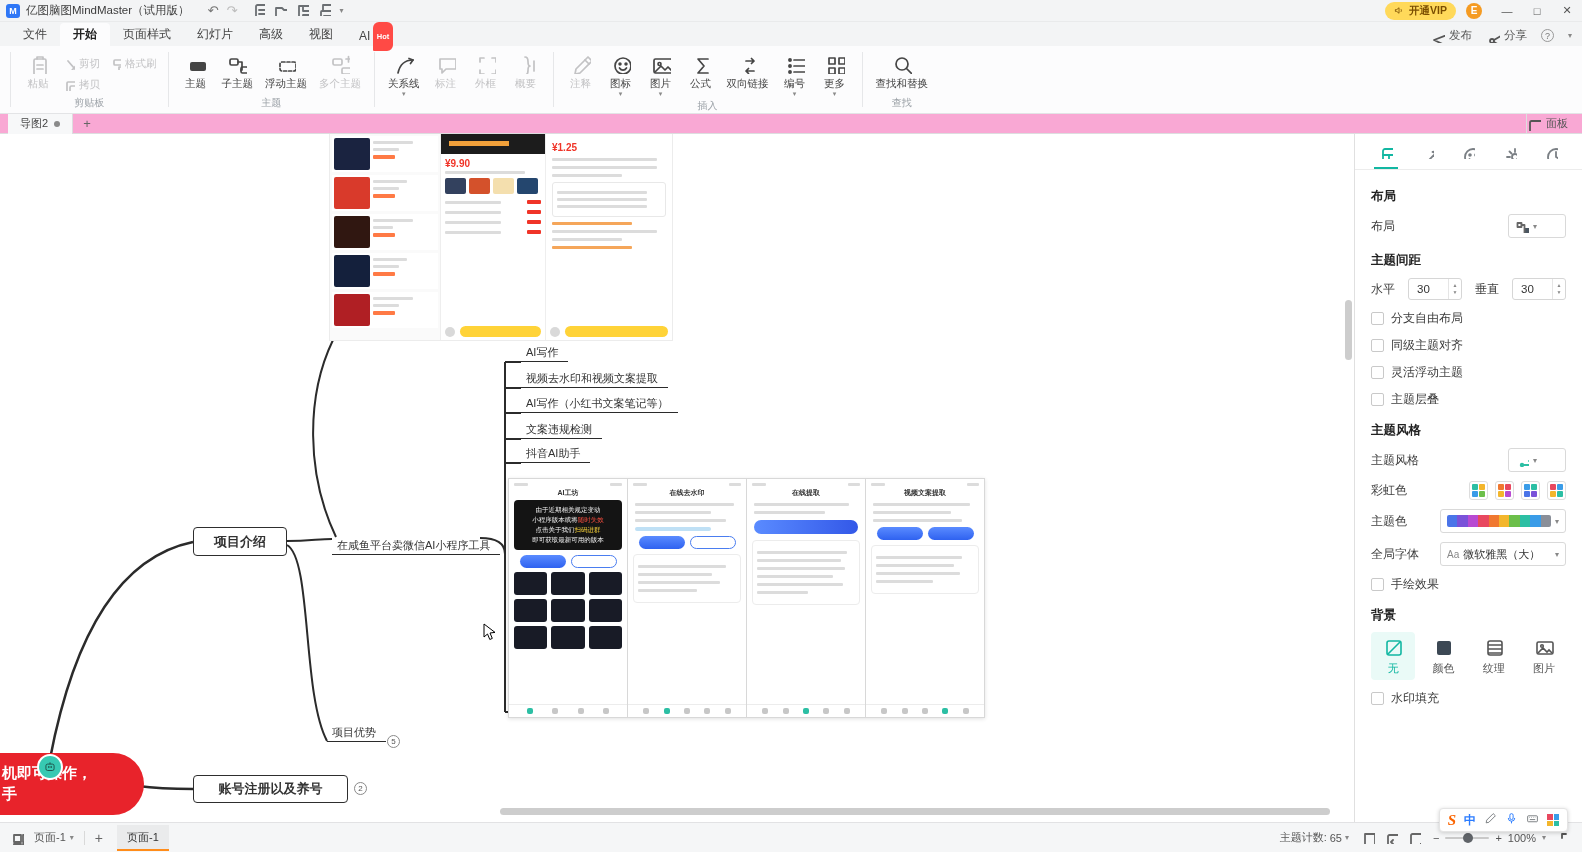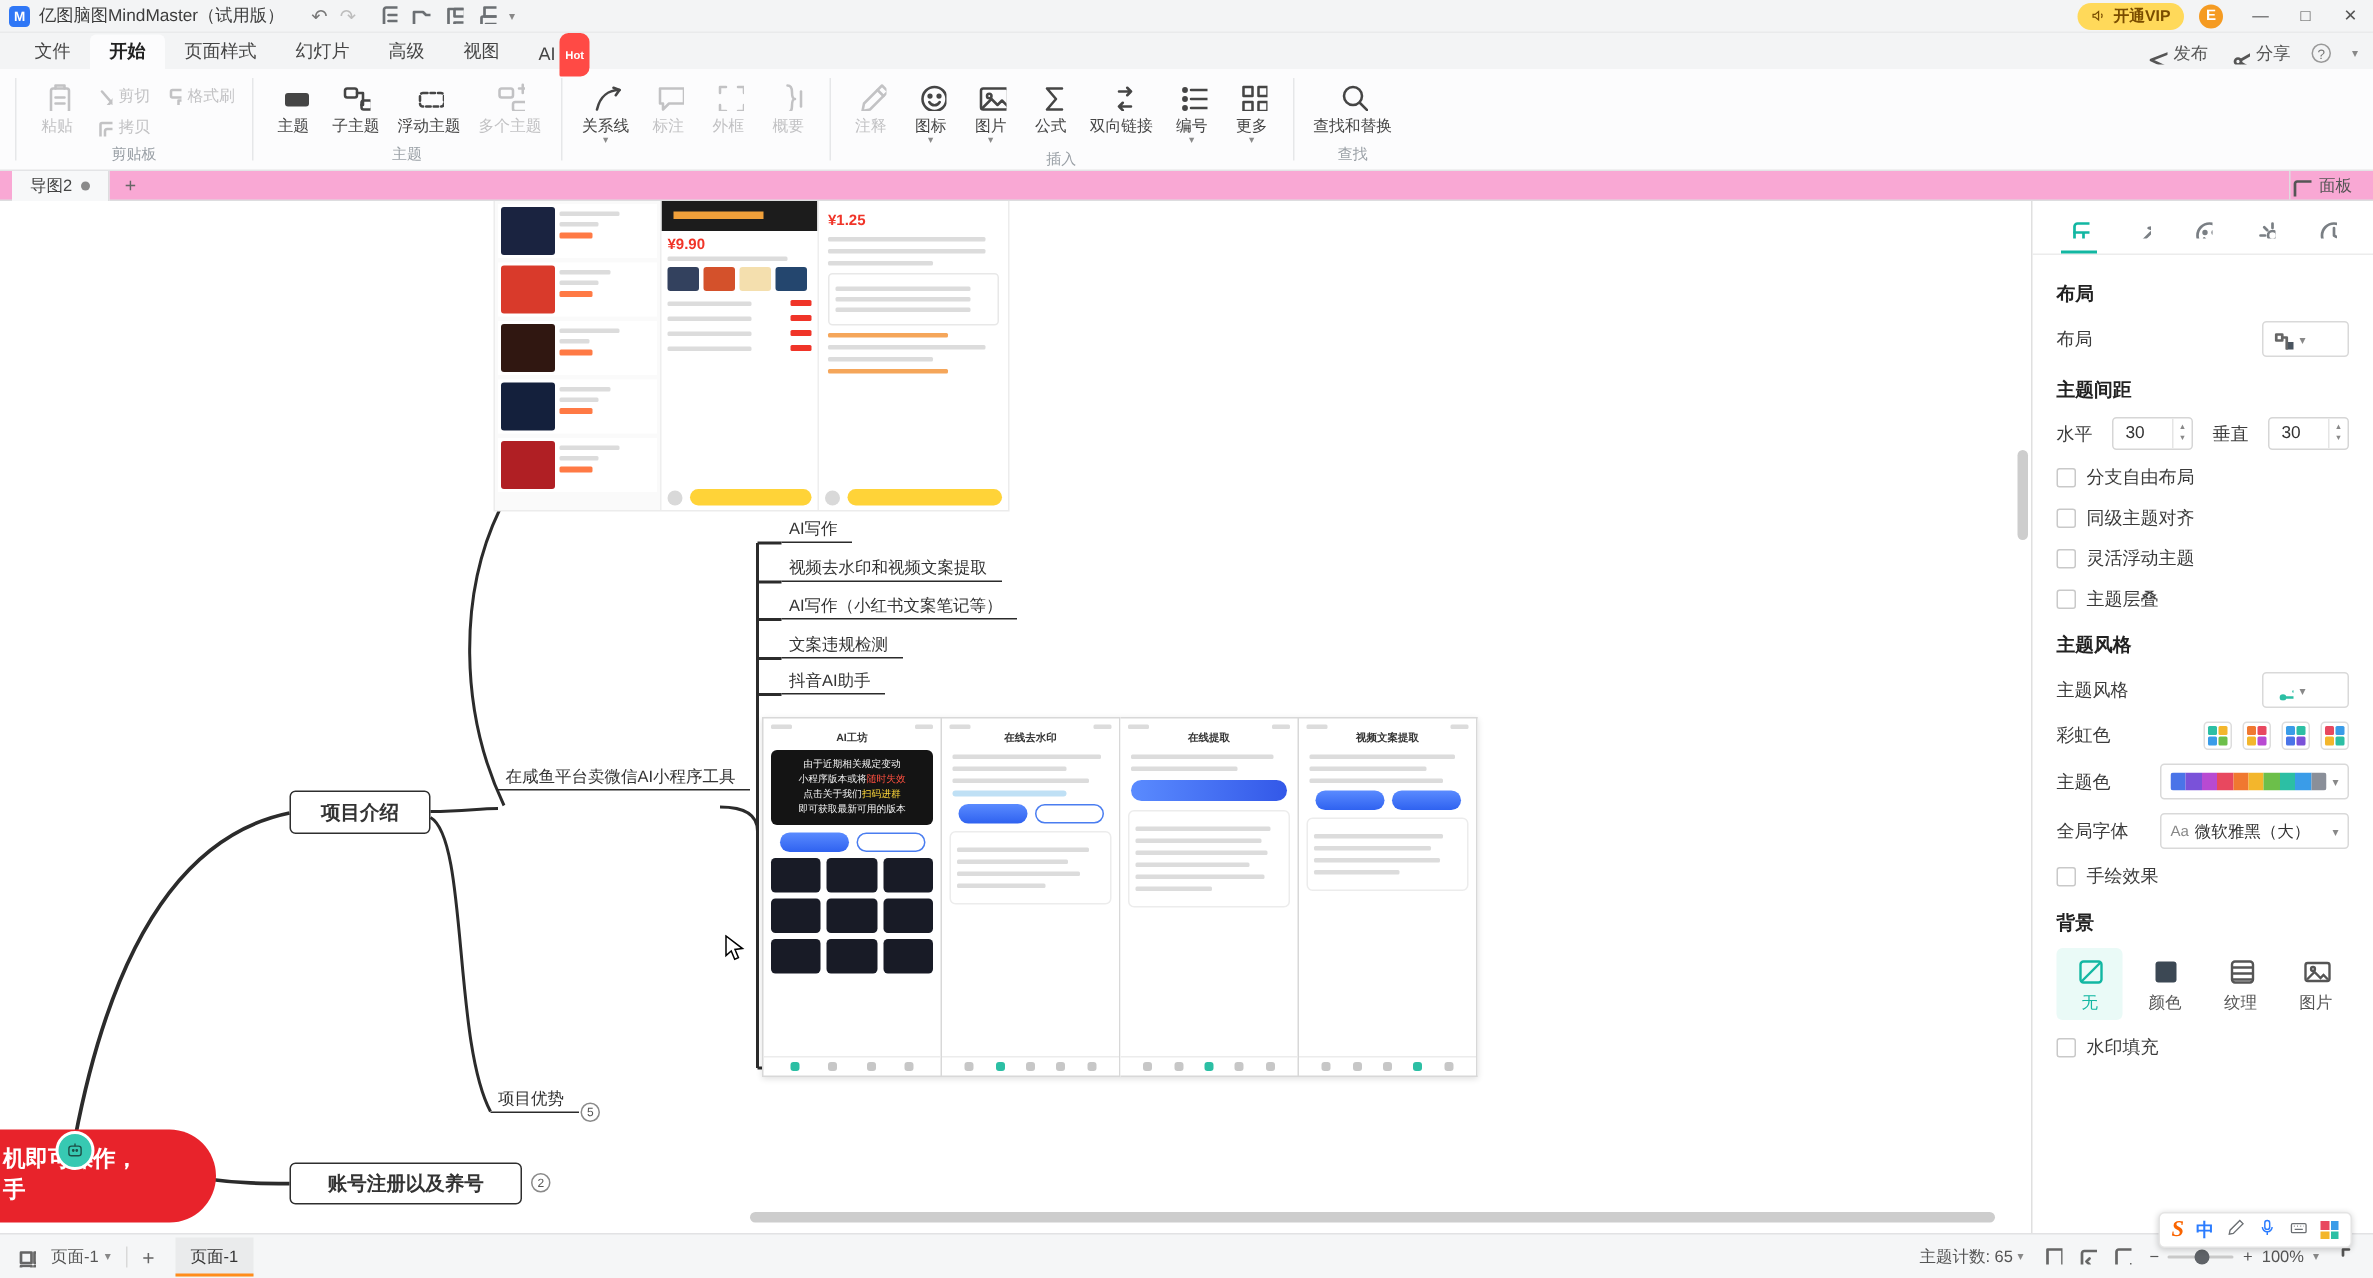--- a/index.html
+++ b/index.html
@@ -579,21 +579,21 @@
           <i class="bar short"></i>
           <i class="obar"></i>
         <div class="buyrow">
             <i class="circ"></i>
             <i class="ybtn"></i>
           </div>
       </div>
     </div>
 
     <div class="node" style="left:193px;top:393px;width:94px;height:29px">项目介绍</div>
-    <div class="linetopic" style="left:332px;top:376px">在咸鱼平台卖微信AI小程序工具</div>
+    <div class="linetopic" style="left:332px;top:404px">在咸鱼平台卖微信AI小程序工具</div>
 
     <div class="linetopic" style="left:521px;top:211px">AI写作</div>
     <div class="linetopic" style="left:521px;top:237px">视频去水印和视频文案提取</div>
     <div class="linetopic" style="left:521px;top:262px">AI写作（小红书文案笔记等）</div>
     <div class="linetopic" style="left:521px;top:288px">文案违规检测</div>
     <div class="linetopic" style="left:521px;top:312px">抖音AI助手</div>
 
     <div class="phones">
       <div class="phone">
         <div class="pstat">

